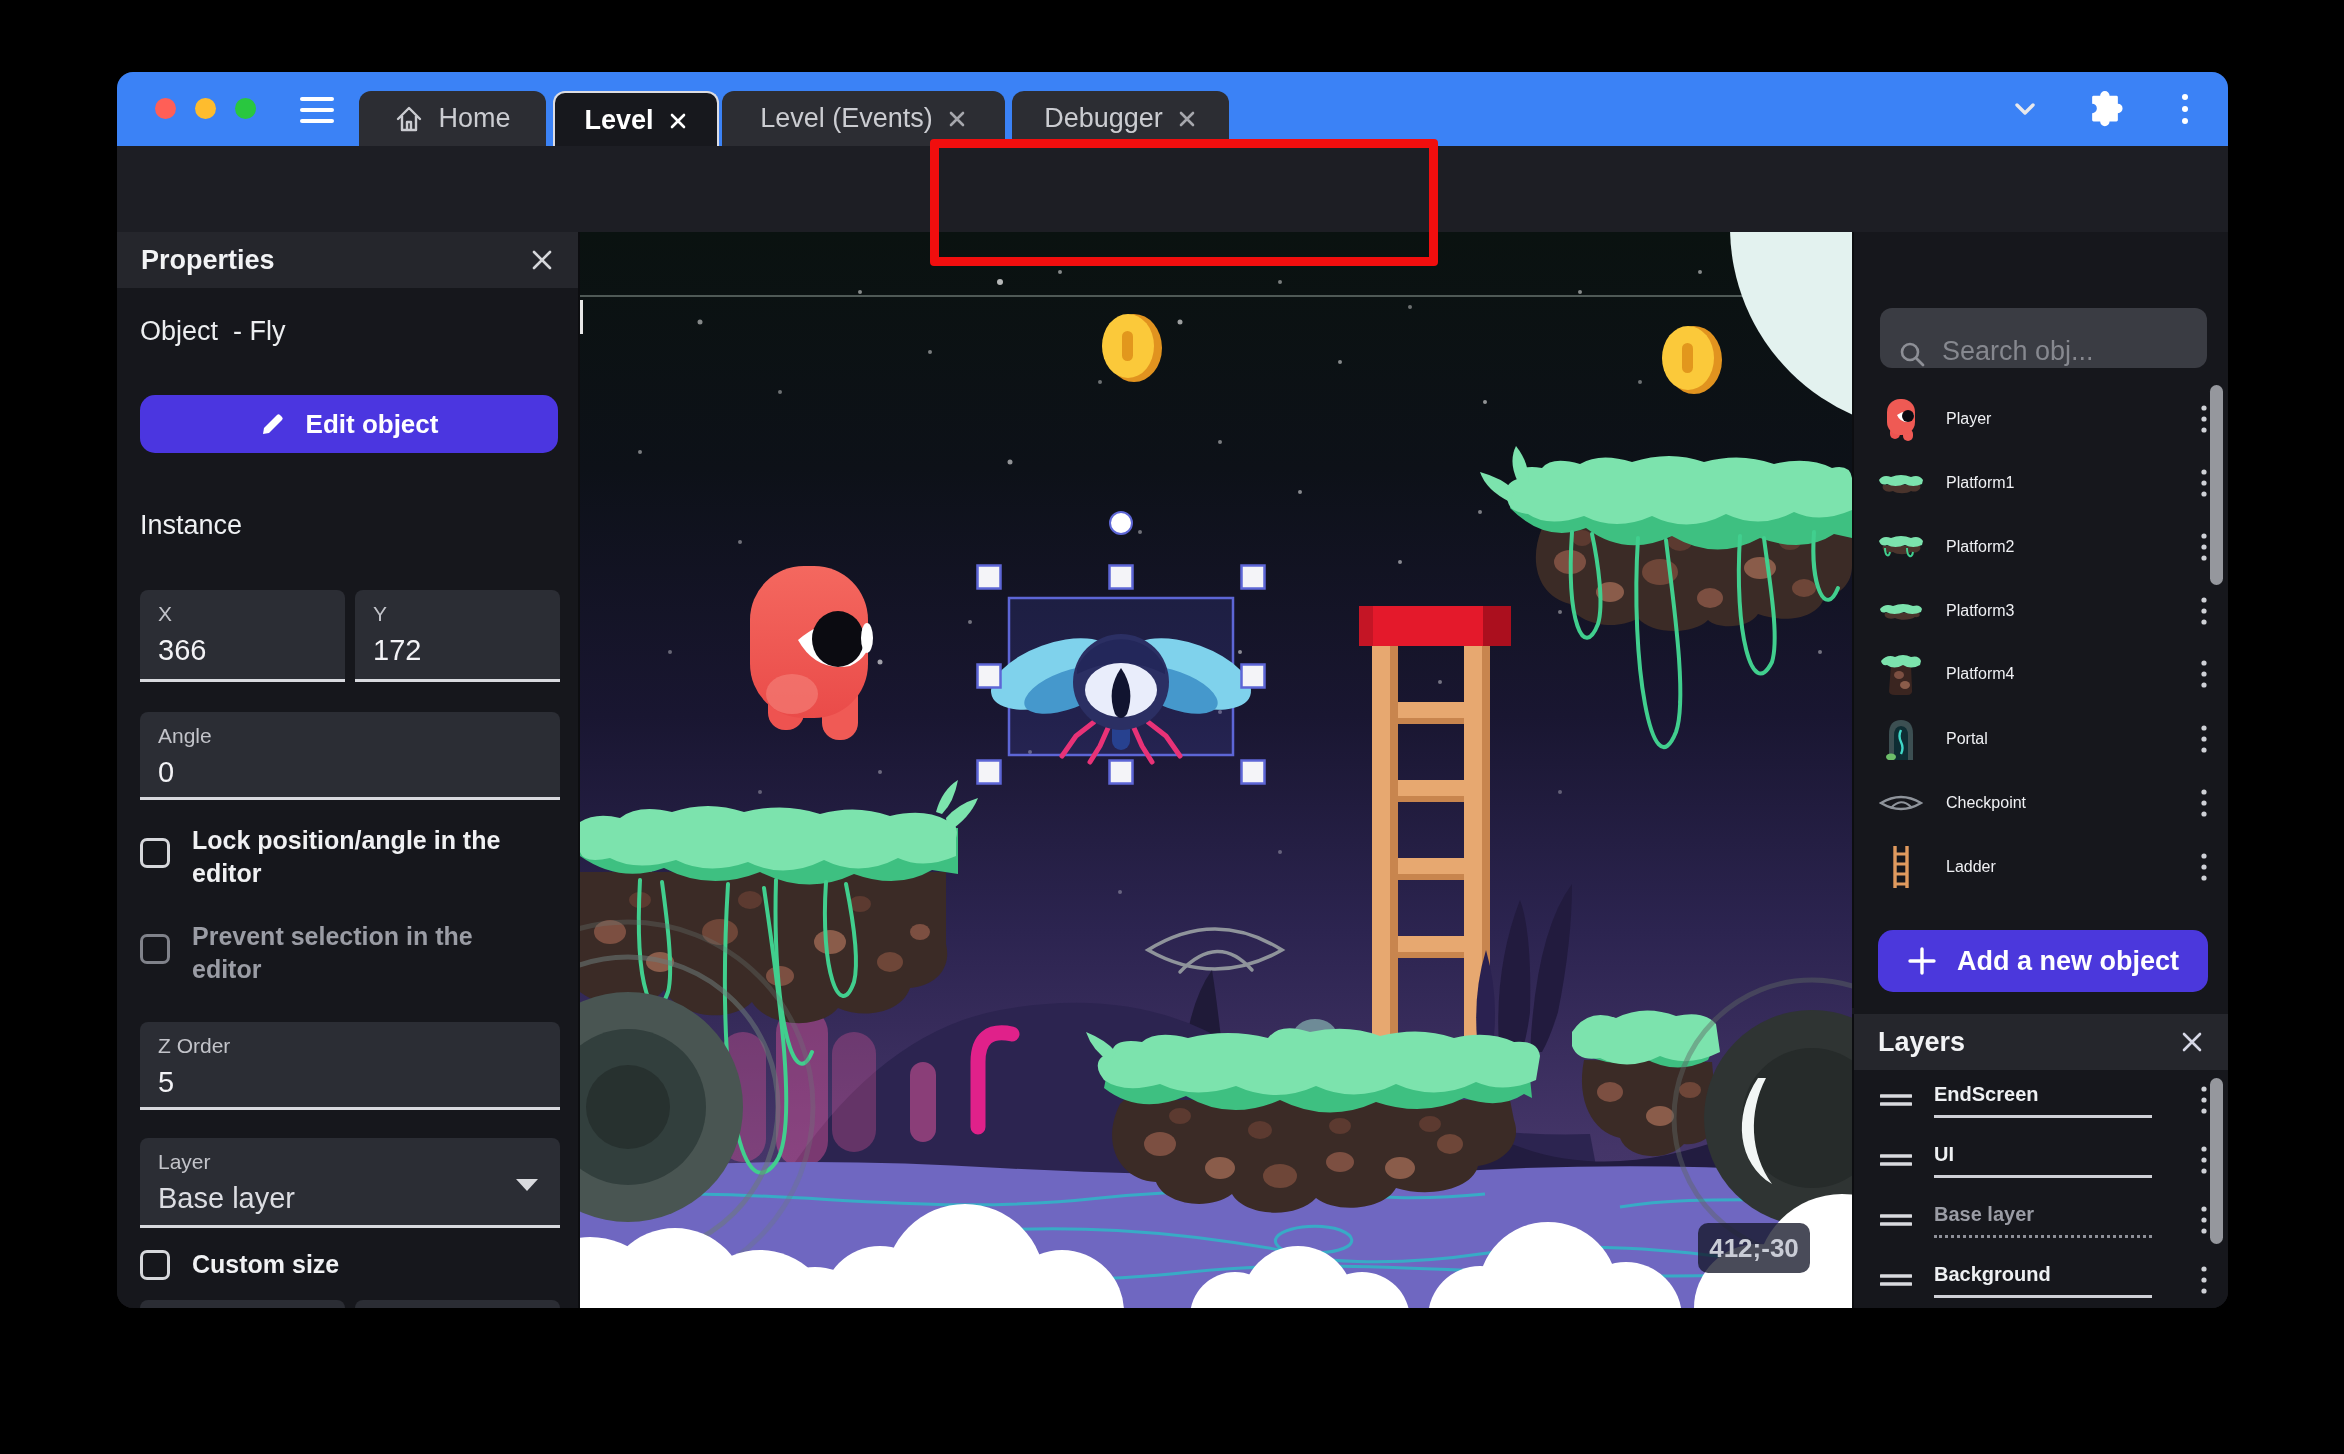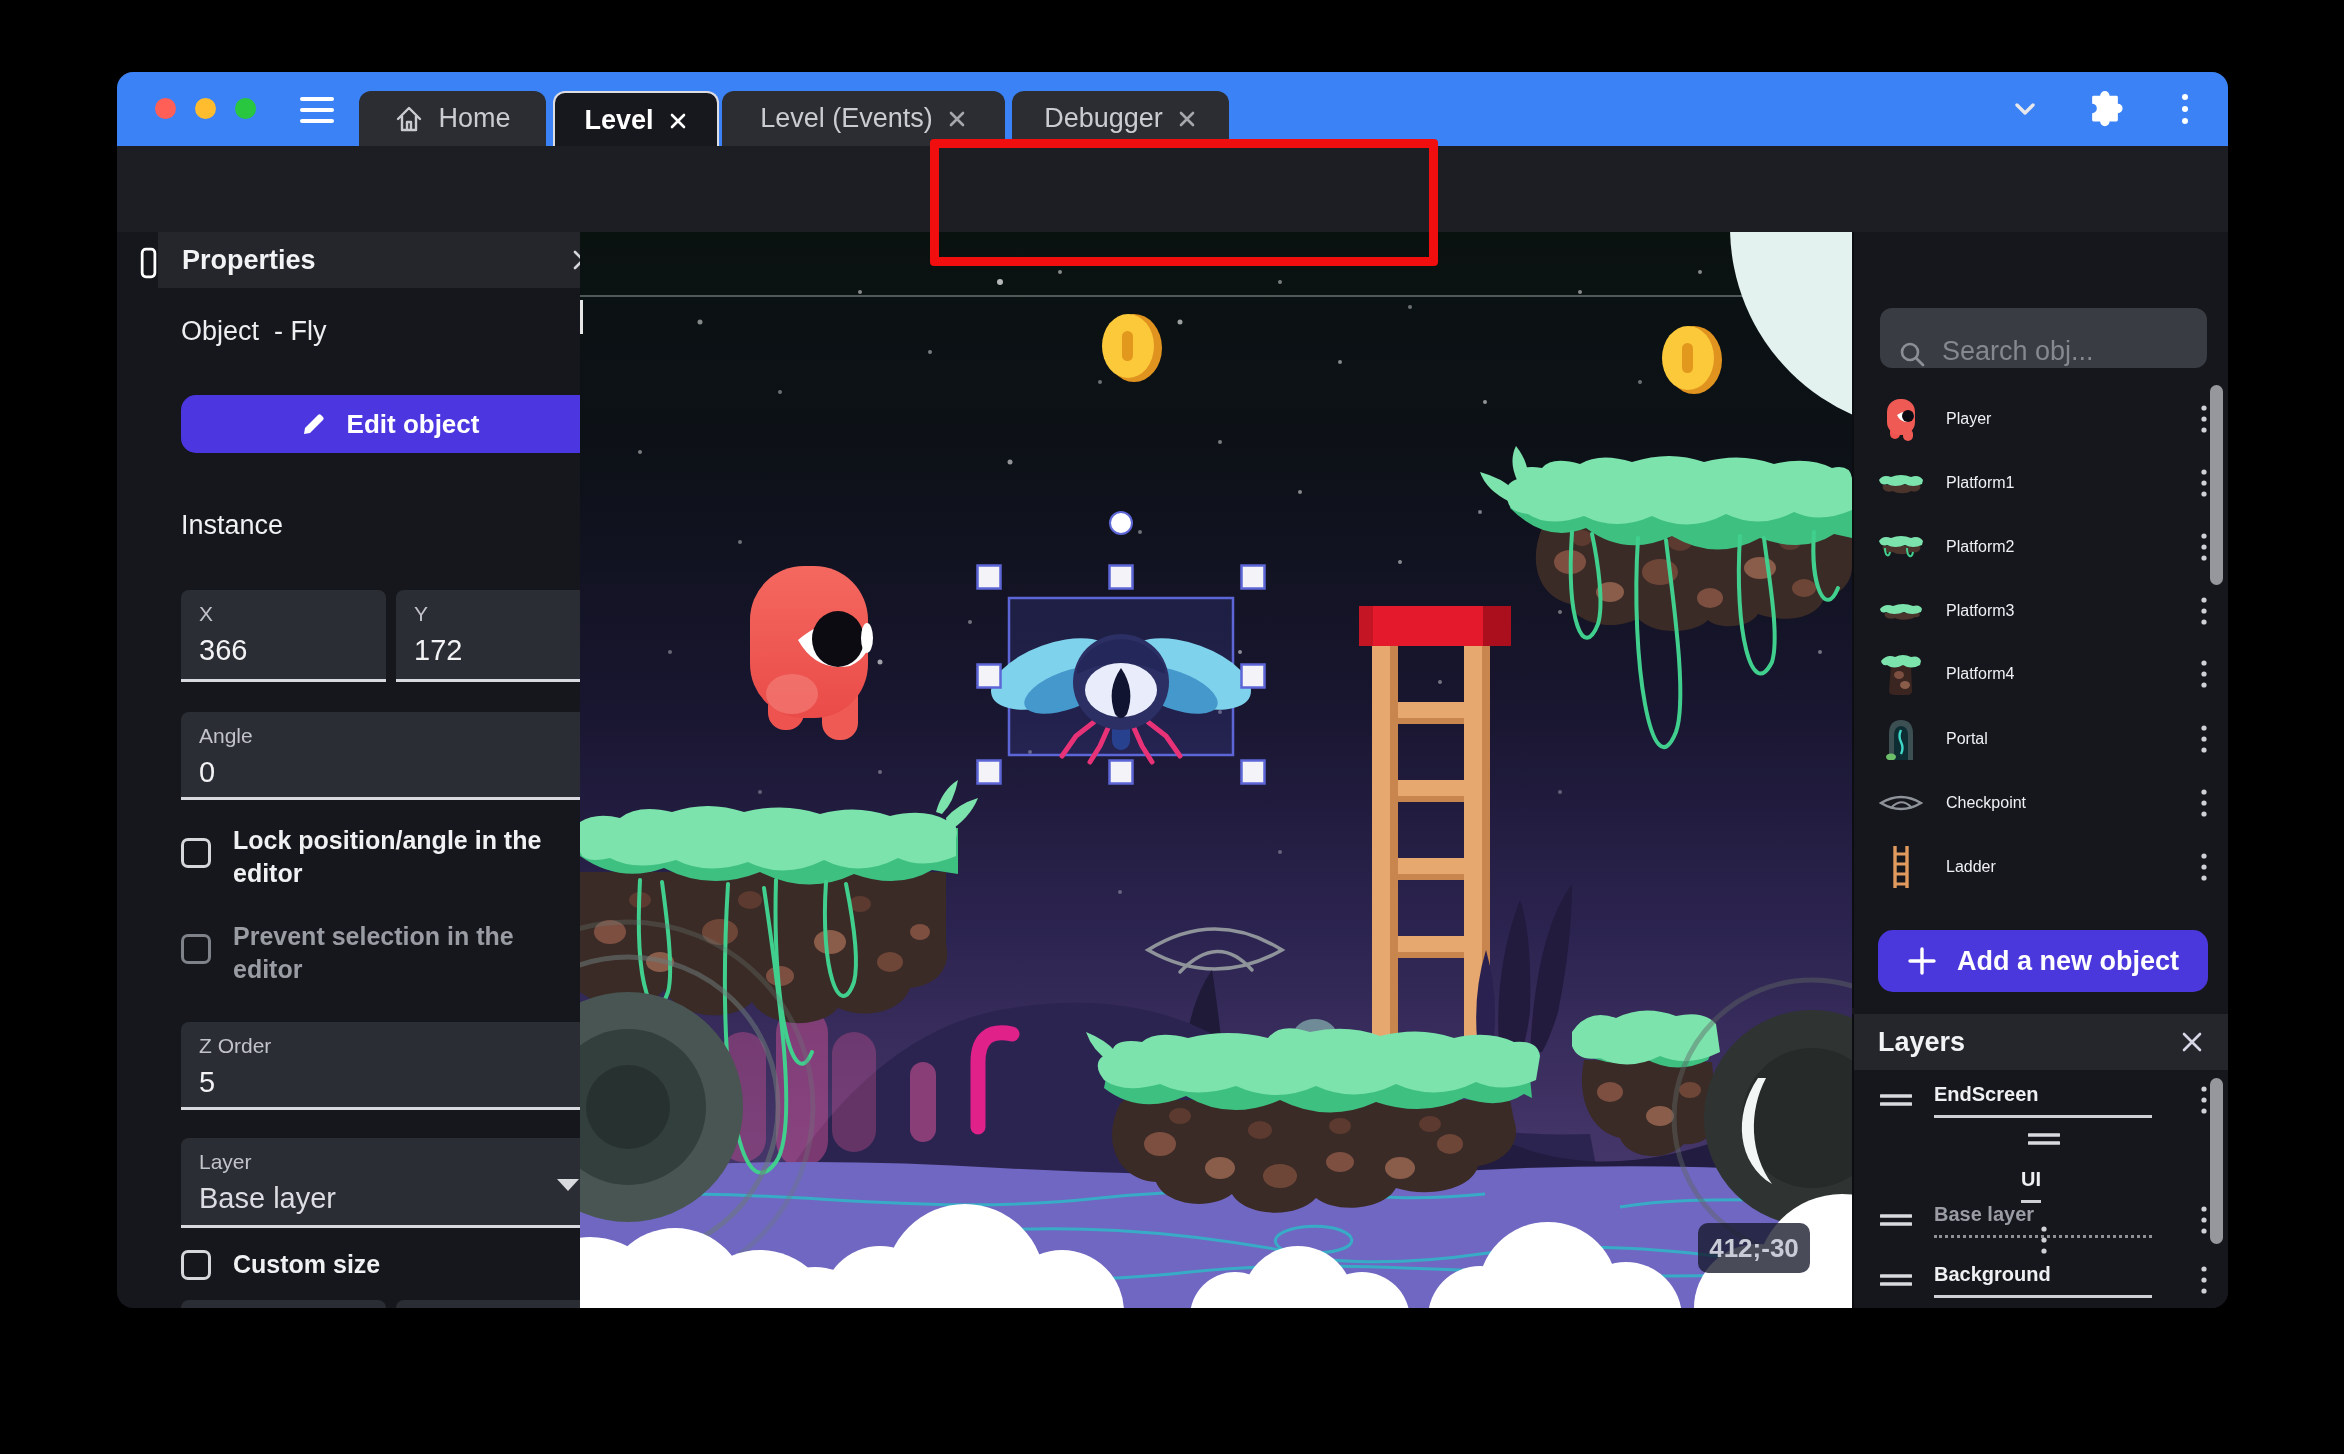--- a/index.html
+++ b/index.html
@@ -16,21 +16,21 @@
   .purplebox{position:absolute;width:56px;height:56px;top:89px;border-radius:12px;background:#b2a1f2;display:flex;align-items:center;justify-content:center;}
   .plainicon{position:absolute;width:52px;height:52px;top:91px;display:flex;align-items:center;justify-content:center;}
   .vsep{position:absolute;top:95px;width:2px;height:44px;background:#3b3d44;}
   .btn-preview{position:absolute;left:827px;top:86px;width:211px;height:67px;border:2px solid #8b8c93;border-radius:10px;background:#32343b;display:flex;align-items:stretch;color:#fff;}
   .btn-preview .main{flex:1;display:flex;align-items:center;justify-content:center;gap:14px;font-size:26px;font-weight:700;}
   .btn-preview .drop{width:53px;border-left:2px solid #8b8c93;display:flex;align-items:center;justify-content:center;}
   .btn-publish{position:absolute;left:1091px;top:86px;width:200px;height:67px;border-radius:10px;background:#4b3ad2;display:flex;align-items:center;justify-content:center;gap:16px;color:#fff;font-size:26px;font-weight:700;}
   .annotation{position:absolute;left:813px;top:67px;width:490px;height:109px;border:9px solid #f10e0e;border-radius:4px;z-index:60;pointer-events:none;}
   .panel-header{position:absolute;left:0;width:100%;height:56px;background:#25262c;display:flex;align-items:center;padding:0 24px;box-sizing:border-box;}
   .panel-title{font-size:27px;font-weight:700;color:#f2f3f5;flex:1;}
-  .props{position:absolute;left:0;top:160px;width:463px;height:1076px;background:#16171c;border-right:2px solid #0c0d10;box-sizing:border-box;margin-left:41px;}
+  .props{position:absolute;left:0;top:160px;width:463px;height:1076px;background:#16171c;border-right:2px solid #0c0d10;box-sizing:border-box;}
   .rightcol-obj{position:absolute;left:1735px;top:160px;width:376px;height:776px;background:#16171c;border-left:2px solid #0c0d10;box-sizing:border-box;}
   .rightcol-lay{position:absolute;left:1735px;top:942px;width:376px;height:294px;background:#16171c;border-left:2px solid #0c0d10;box-sizing:border-box;}
   .field{position:absolute;background:#2b2d34;border-radius:8px 8px 0 0;border-bottom:3px solid #d8d9de;box-sizing:border-box;padding:12px 18px;}
   .field .flabel{font-size:21px;color:#c2c3c9;}
   .field .fvalue{font-size:29px;color:#f3f3f6;margin-top:8px;}
   .checkbox{width:30px;height:30px;border:3px solid #d6d7db;border-radius:7px;box-sizing:border-box;flex:none;}
   .checkbox.dim{border-color:#80828a;}
   .cbrow{position:absolute;display:flex;gap:22px;align-items:flex-start;font-weight:bold;}
   .cblabel{font-size:25px;color:#f0f1f3;line-height:1.32;}
   .cblabel.dim{color:#9a9ca4;}
@@ -761,21 +761,21 @@
       </span>
       <span class="layname">EndScreen</span>
       <span class="tbicon">
         <svg width="8" height="30" viewBox="0 0 8 30">
             <circle cx="4" cy="4" r="2.6" fill="#cfd1d6"></circle>
             <circle cx="4" cy="15" r="2.6" fill="#cfd1d6"></circle>
             <circle cx="4" cy="26" r="2.6" fill="#cfd1d6"></circle>
           </svg>
       </span>
     </div>
-    <div class="layrow" style="top:118px;flex-direction:column;">
+    <div class="layrow" style="top:118px;">
       <span class="tbicon">
         <svg width="32" height="14" viewBox="0 0 32 14">
             <path d="M1 3 H31 M1 11 H31" stroke="#d9dade" stroke-width="3.6" stroke-linecap="round"></path>
           </svg>
       </span>
       <span class="layname">UI</span>
       <span class="tbicon">
         <svg width="8" height="30" viewBox="0 0 8 30">
             <circle cx="4" cy="4" r="2.6" fill="#cfd1d6"></circle>
             <circle cx="4" cy="15" r="2.6" fill="#cfd1d6"></circle>

